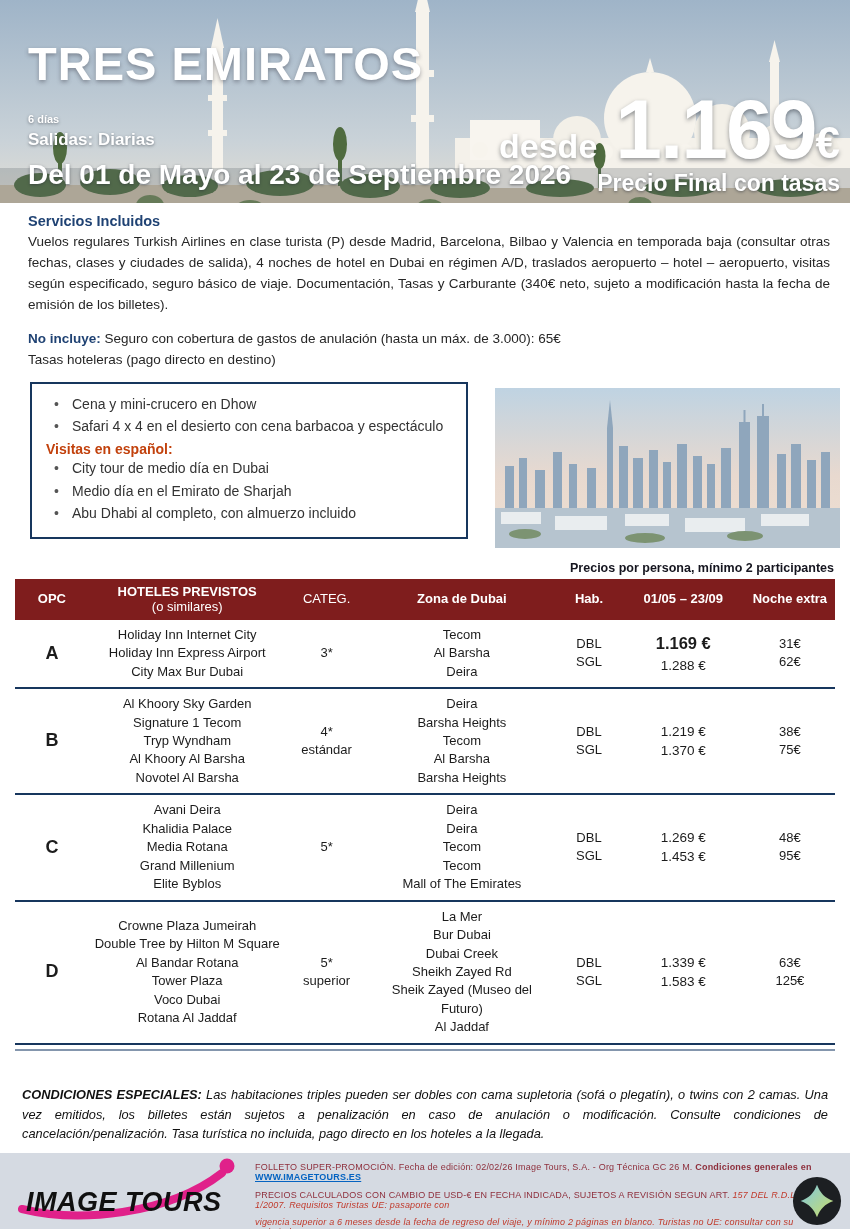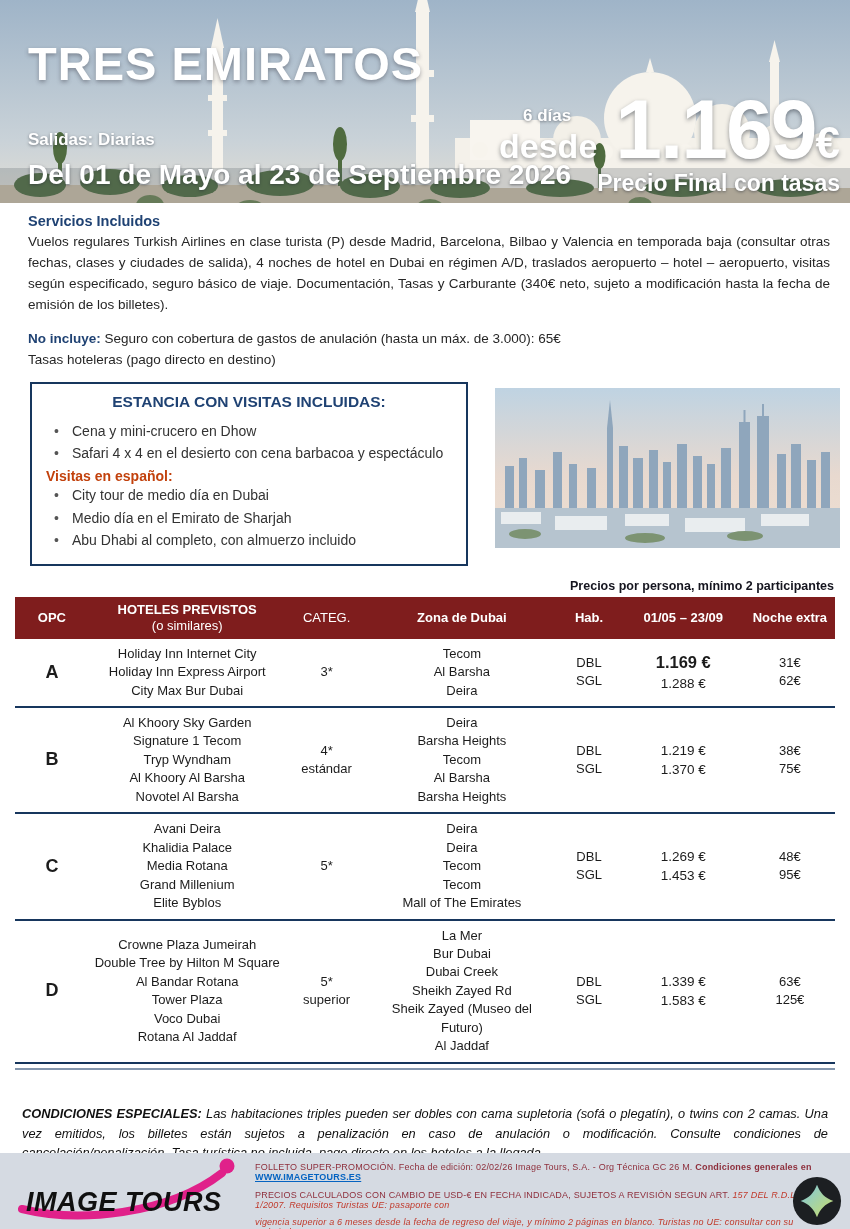--- a/index.html
+++ b/index.html
@@ -10,21 +10,21 @@
   }
 
   
   .hero { position:relative; width:850px; height:203px; overflow:hidden; }
   .hero svg { position:absolute; inset:0; display:block; }
   .hero-title {
     position:absolute; left:28px; top:36px; color:#fff; font-size:47px; font-weight:bold;
     letter-spacing:1px; text-shadow:0 2px 4px rgba(60,60,70,.45);
   }
   .hero-left { position:absolute; left:28px; bottom:12px; color:#fff; text-shadow:0 1px 3px rgba(40,45,55,.55); }
-  .hero-duration { font-size:17px; font-weight:bold; line-height:1.45;text-align:right; }
+  .hero-duration { font-size:11px; font-weight:bold; line-height:1.45; }
   .hero-departures { font-size:17px; font-weight:bold; line-height:1.45; }
   .hero-dates { font-size:28px; font-weight:bold; margin-top:6px; }
   .hero-right { position:absolute; right:10px; bottom:6px; text-align:right; color:#fff; }
   .hero-price-row { display:flex; align-items:baseline; justify-content:flex-start; text-shadow:0 2px 4px rgba(40,45,55,.5); }
   .hero-from { font-size:34px; font-weight:bold; margin-right:18px; }
   .hero-price { font-size:84px; font-weight:bold; line-height:.95; letter-spacing:-2px; }
   .hero-cur { font-size:44px; font-weight:bold; }
   .hero-note { font-size:23px; font-weight:bold; margin-top:0px; text-shadow:0 1px 3px rgba(40,45,55,.55); }
 
   
@@ -176,21 +176,20 @@
   <div class="svc-title">Servicios Incluidos</div>
   <div class="svc-body">Vuelos regulares Turkish Airlines en clase turista (P) desde Madrid, Barcelona, Bilbao y Valencia en temporada baja (consultar otras fechas, clases y ciudades de salida), 4 noches de hotel en Dubai en régimen A/D, traslados aeropuerto – hotel – aeropuerto, visitas según especificado, seguro básico de viaje. Documentación, Tasas y Carburante (340€ neto, sujeto a modificación hasta la fecha de emisión de los billetes).</div>
   <div class="not-include">
     <div><span class="lbl">No incluye:</span><span> Seguro con cobertura de gastos de anulación (hasta un máx. de 3.000): 65€</span></div>
     <div>Tasas hoteleras (pago directo en destino)</div>
   </div>
 </div>
 
 <div class="stay-row">
   <div class="stay-box">
-    <div class="stay-title">ESTANCIA CON VISITAS INCLUIDAS:</div>
     <div class="stay-item">Cena y mini-crucero en Dhow</div>
     <div class="stay-item">Safari 4 x 4 en el desierto con cena barbacoa y espectáculo</div>
     <div class="stay-sub">Visitas en español:</div>
     <div class="stay-item">City tour de medio día en Dubai</div>
     <div class="stay-item">Medio día en el Emirato de Sharjah</div>
     <div class="stay-item">Abu Dhabi al completo, con almuerzo incluido</div>
   </div>
 
   <svg class="city-img" viewBox="0 0 345 160">
     <defs>

